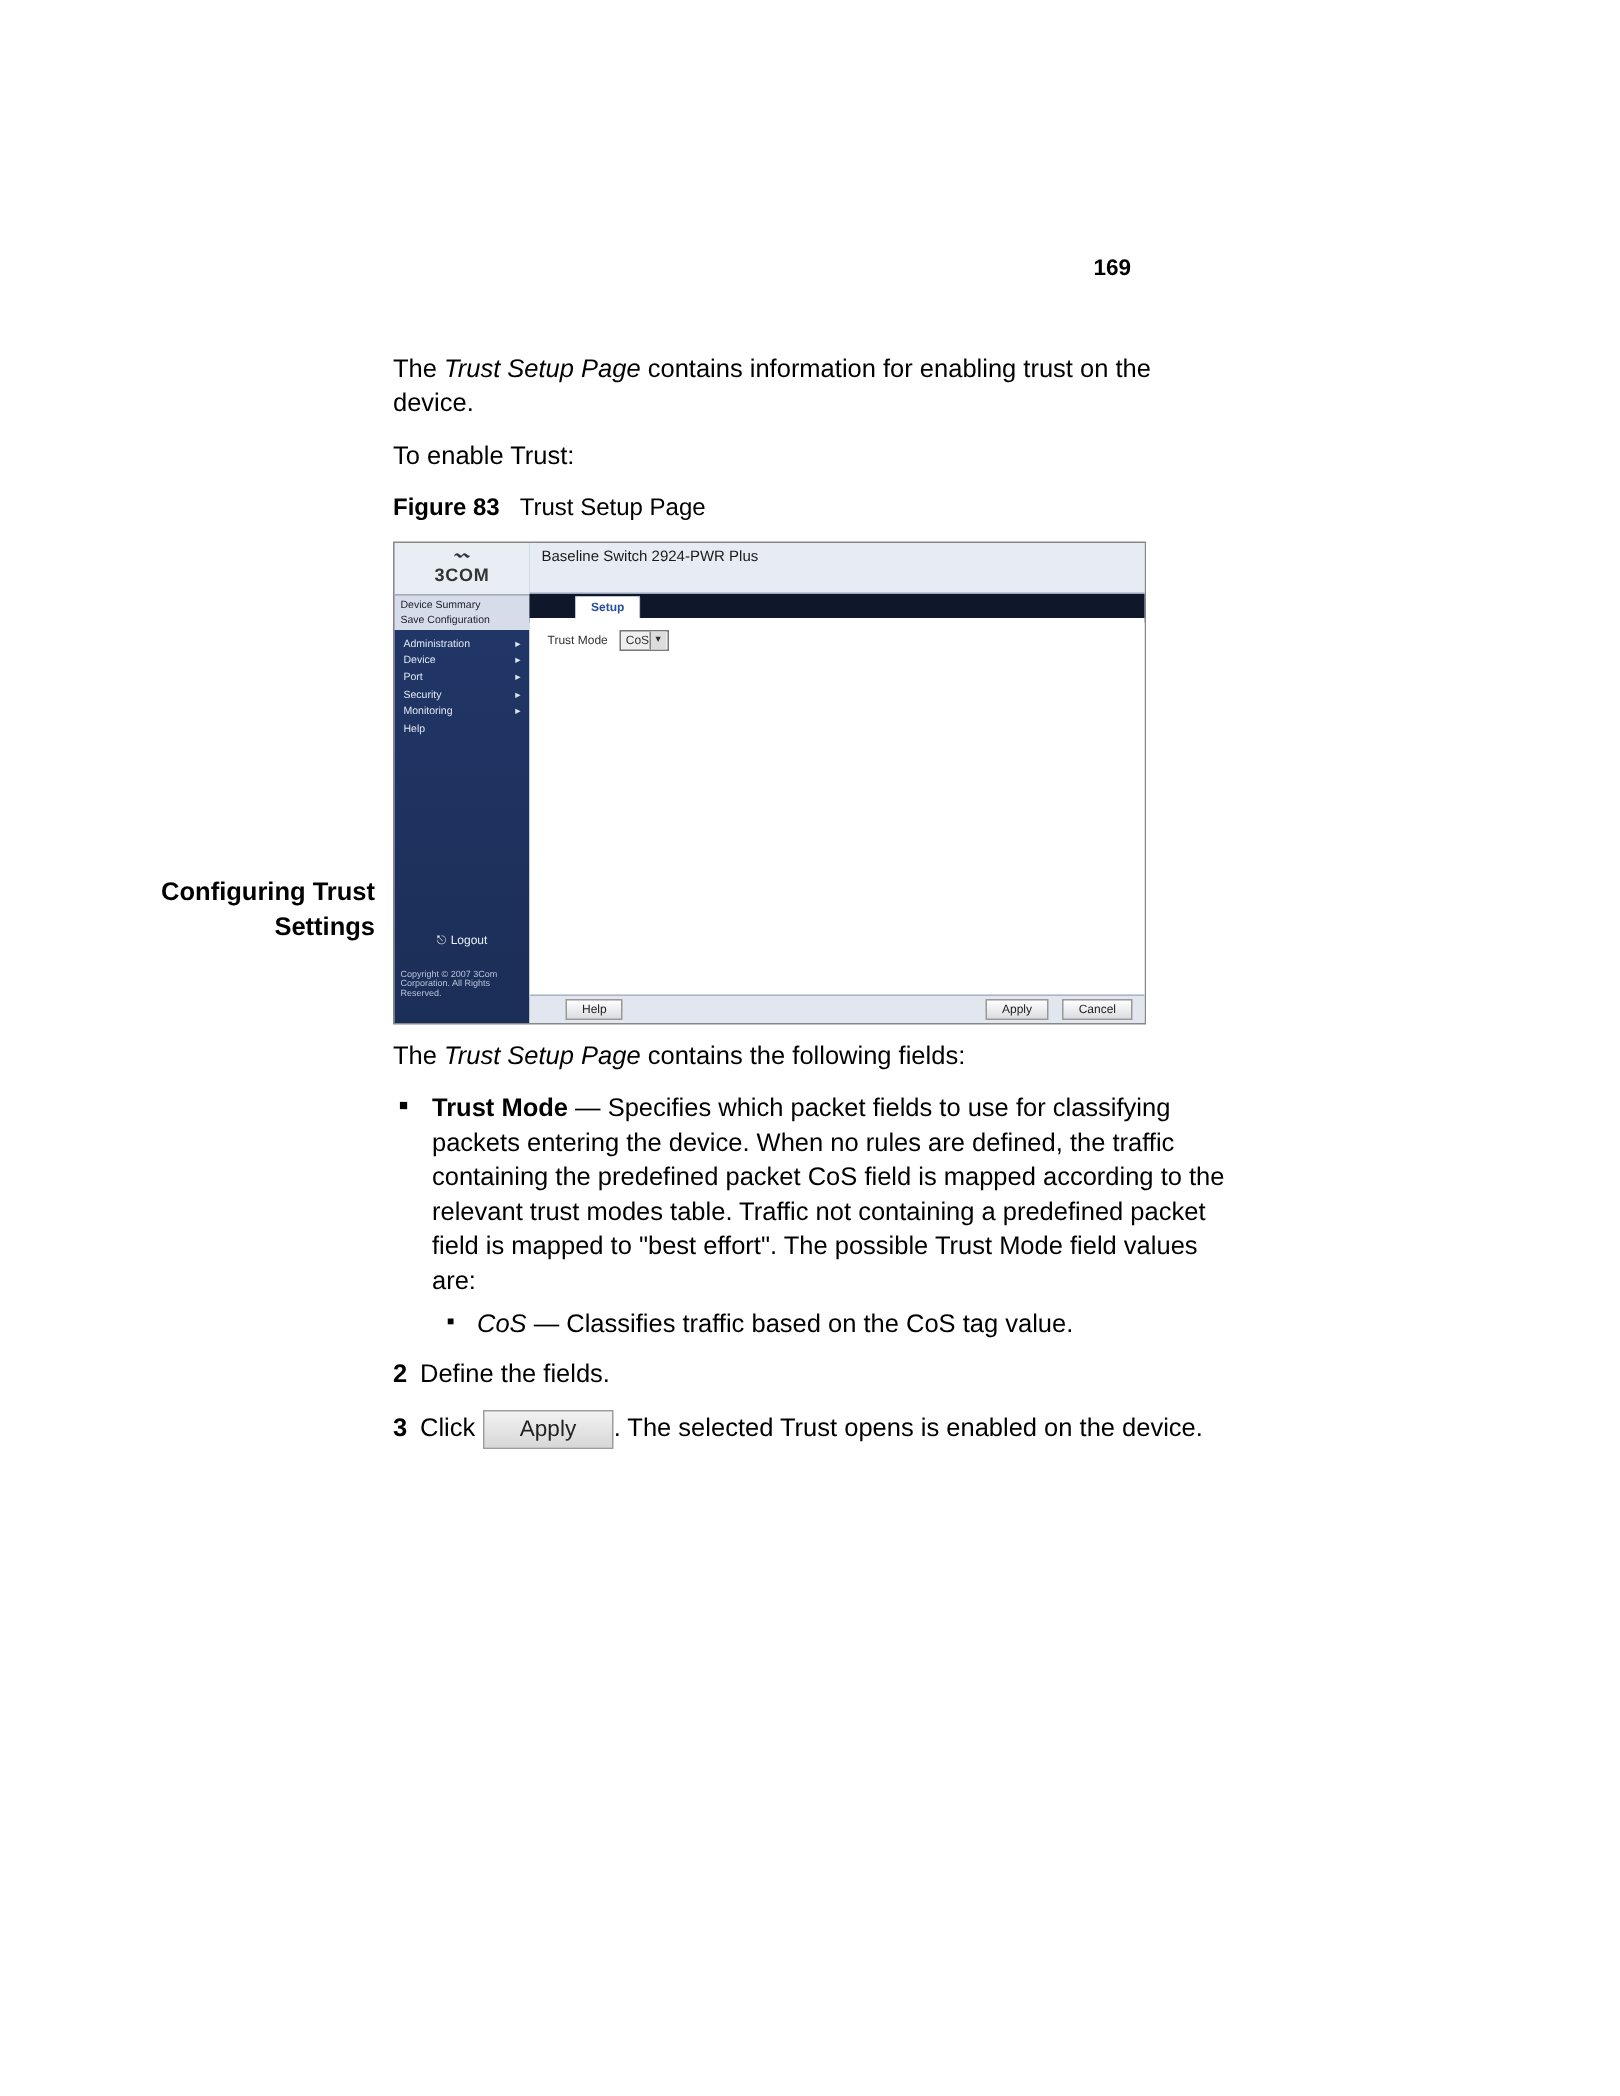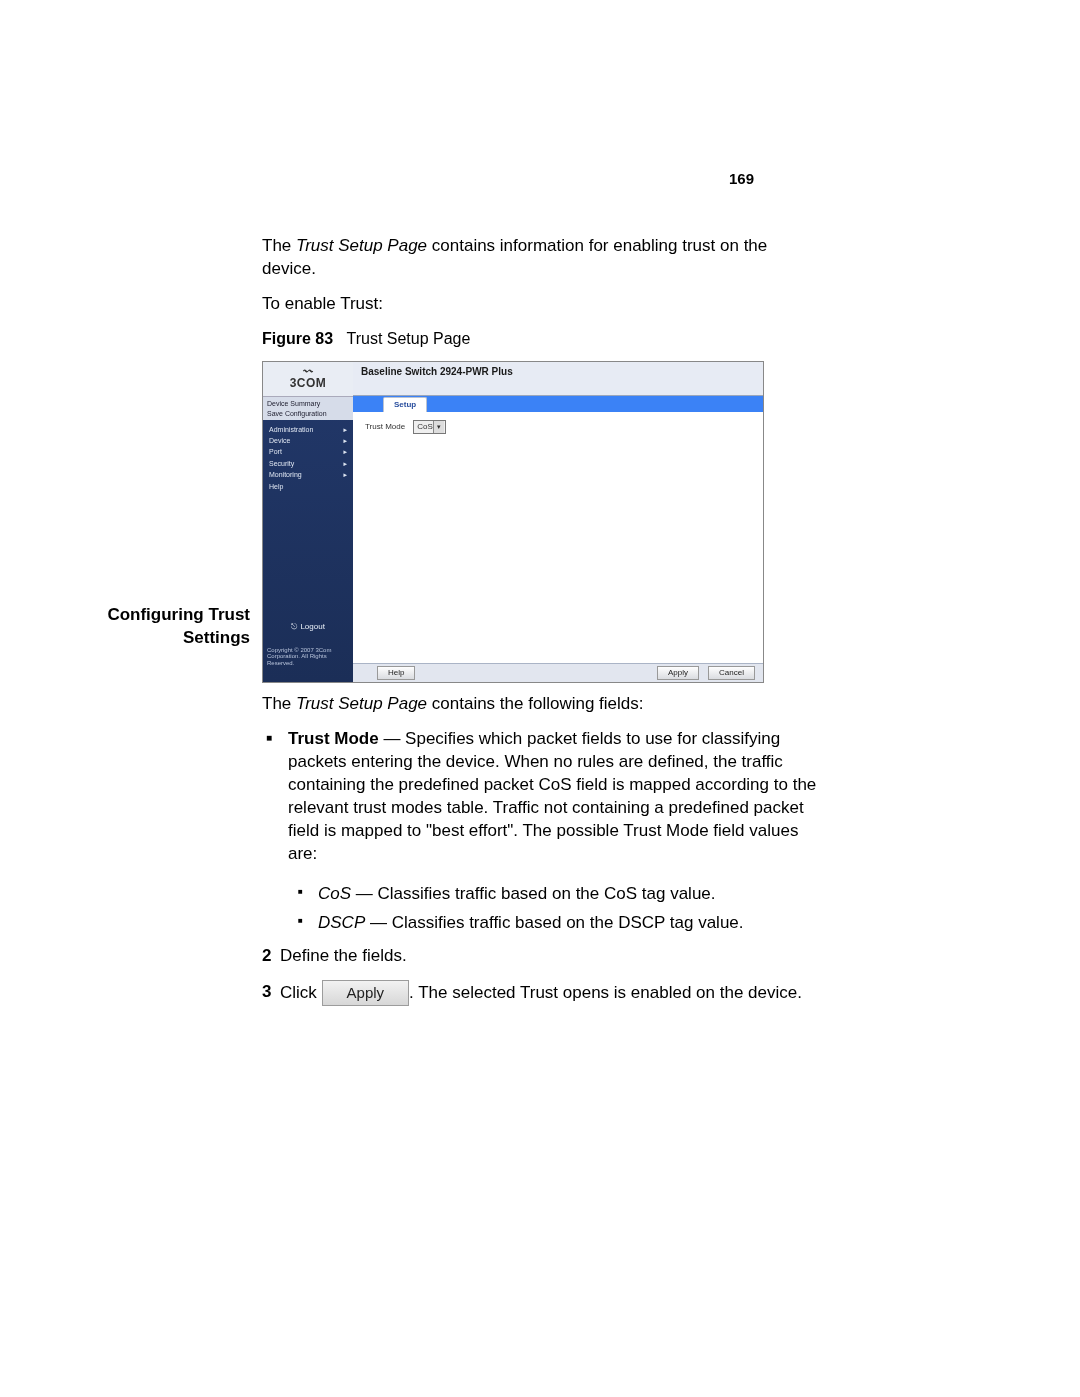--- a/index.html
+++ b/index.html
@@ -125,27 +125,27 @@
     position: absolute;
     left: 90px; right: 0; top: 0;
     height: 34px;
     background: #e7ebf4;
     border-bottom: 1px solid #9aa6bb;
     padding: 3px 8px;
     box-sizing: border-box;
     font-size: 9px;
     color: #1a1a1a;
   }
-  .shot-header .title { font-weight: bold; font-size: 10px; }
+  .shot-header .title { font-weight: normal; font-size: 10px; }
   .shot-header .crumb { font-size: 8px; margin-top: 40px; }
   .shot-tabbar {
     position: absolute;
     left: 90px; right: 0; top: 34px;
     height: 16px;
-    background: #3b82f6;
+    background: #0f172a;
     border-bottom: 3px solid #3b82f6;
   }
   .shot-tab {
     position: absolute;
     left: 30px; top: 1px;
     height: 14px;
     padding: 0 10px;
     line-height: 14px;
     font-size: 8px;
     color: #2a4f9e;
@@ -211,21 +211,21 @@
   .bullet-list { list-style: none; padding-left: 26px; margin: 0 0 10px 0; }
   .bullet-list li { position: relative; margin: 0 0 6px 0; }
   .bullet-list li::before {
     content: "■";
     position: absolute;
     left: -22px;
     top: 3px;
     font-size: 10px;
     color: #000;
   }
-  .sub-bullets { list-style: none; padding-left: 30px; margin: 17px 0 0 0; }
+  .sub-bullets { list-style: none; padding-left: 30px; margin: 6px 0 0 0; }
   .sub-bullets li { position: relative; margin: 0 0 6px 0; }
   .sub-bullets li::before {
     content: "■";
     position: absolute;
     left: -20px;
     top: 4px;
     font-size: 8px;
     color: #000;
   }
   .apply-btn-inline {
@@ -332,23 +332,20 @@
         <span>The </span><span class="italic">Trust Setup Page</span><span> contains the following fields:</span>
       </p>
 
       <ul class="bullet-list">
         <li>
           <b>Trust Mode</b><span> — Specifies which packet fields to use for classifying packets entering the device. When no rules are defined, the traffic containing the predefined packet CoS field is mapped according to the relevant trust modes table. Traffic not containing a predefined packet field is mapped to "best effort". The possible Trust Mode field values are:</span>
           <ul class="sub-bullets">
             <li>
               <span class="italic">CoS</span><span> — Classifies traffic based on the CoS tag value.</span>
             </li>
-            <li>
-              <span class="italic">DSCP</span><span> — Classifies traffic based on the DSCP tag value.</span>
-            </li>
           </ul>
         </li>
       </ul>
 
       <p class="ol-row">
         <span class="num-marker">2</span><span>Define the fields.</span>
       </p>
 
       <p class="ol-row">
         <span class="num-marker">3</span><span>Click </span><span class="apply-btn-inline">Apply</span><span>. The selected Trust opens is enabled on the device.</span>

